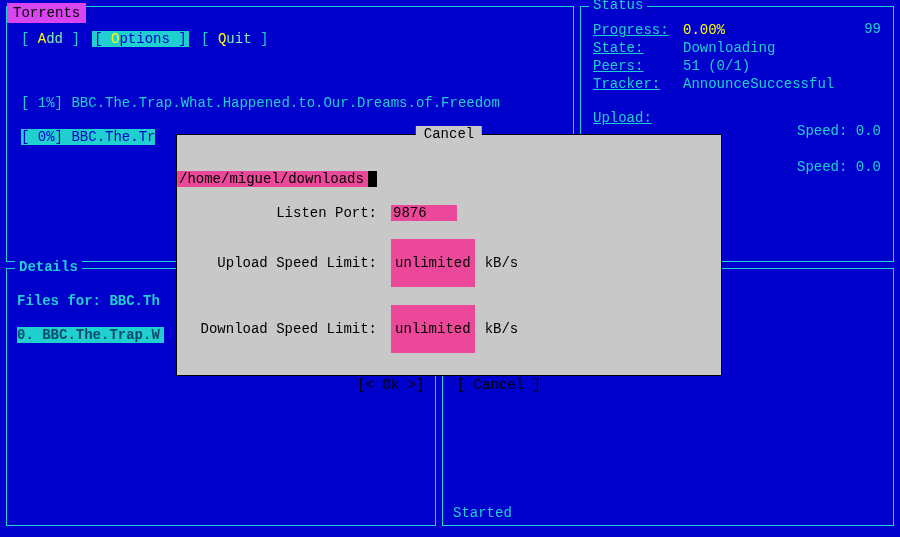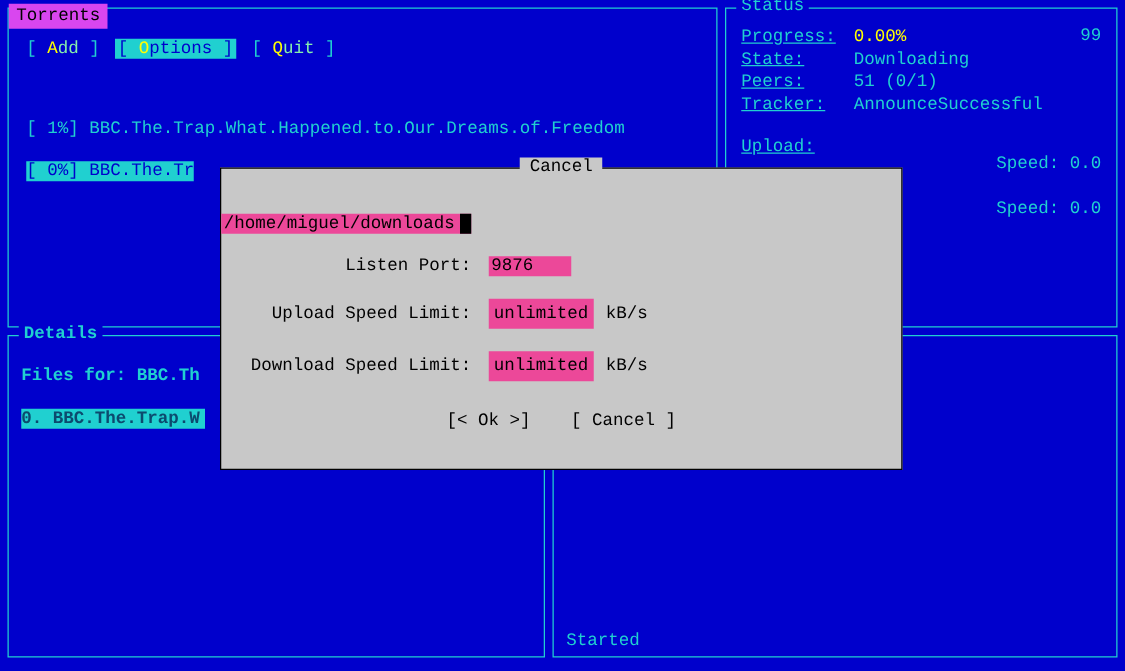--- a/index.html
+++ b/index.html
@@ -194,21 +194,21 @@
       display: inline-block;
       right: 0;
       top: 0;
     }
     .dialog-value-port {
       width: 66px;
       display: inline-block;
     }
     .dialog-value-limit {
       display: inline-block;
-      padding: 4px 4px;
+      padding: 16px 4px;
     }
     .dialog-unit {
       margin-left: 10px;
     }
     .dialog-buttons {
       text-align: center;
       margin-top: 24px;
     }
     .dialog-button {
       display: inline-block;

